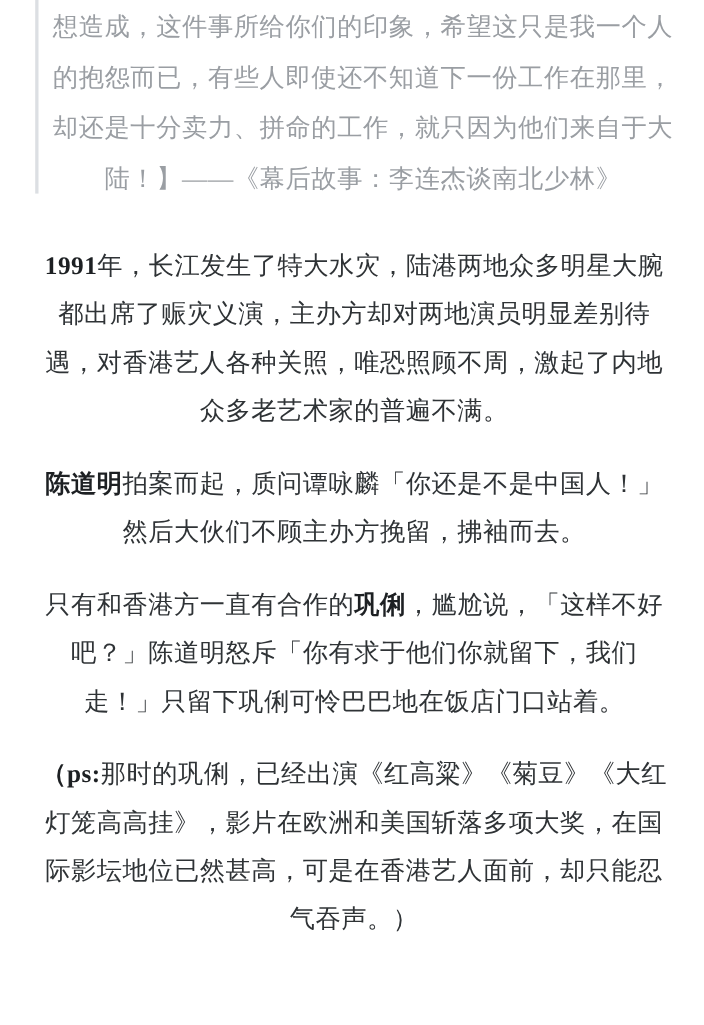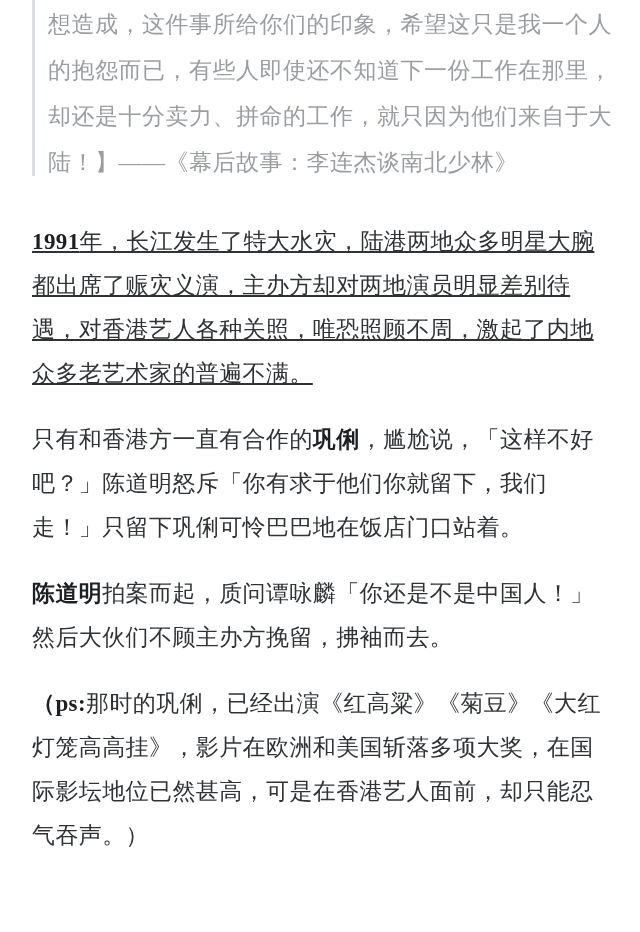--- a/index.html
+++ b/index.html
@@ -14,20 +14,21 @@
     font-family: "Liberation Serif", "DejaVu Serif", serif;
     color: #2b2b2b;
   }
   .page {
     position: relative;
     width: 640px;
     height: 932px;
     box-sizing: border-box;
     padding: 0 28px 0 32px;
     background: #fff;
+    text-align: center;
   }
 
   
   .quote-block {
     position: relative;
     padding-left: 16px;
     margin: 0;
   }
   .quote-rule {
     position: absolute;
@@ -48,38 +49,37 @@
 
   .body-para {
     font-size: 23px;
     line-height: 44px;
     letter-spacing: 0.4px;
     color: #2f3336;
     margin: 22px 0 0 0;
   }
   .body-para.first {
     margin-top: 34px;
-    text-decoration: underline;
   }
   .body-para b,
   .body-para .bold {
     font-weight: bold;
     color: #1d2023;
   }
 </style>
 </head>
 <body>
 
 <div class="page">
 
   <div class="quote-block">
     <div class="quote-rule"></div>
     <p class="quote-text">想造成，这件事所给你们的印象，希望这只是我一个人的抱怨而已，有些人即使还不知道下一份工作在那里，却还是十分卖力、拼命的工作，就只因为他们来自于大陆！】——《幕后故事：李连杰谈南北少林》</p>
   </div>
 
   <div id="paras">
       <p class="body-para first"><span class="bold">1991</span><span>年，长江发生了特大水灾，陆港两地众多明星大腕都出席了赈灾义演，主办方却对两地演员明显差别待遇，对香港艺人各种关照，唯恐照顾不周，激起了内地众多老艺术家的普遍不满。</span></p>
+      <p class="body-para"><span class="bold">陈道明</span><span>拍案而起，质问谭咏麟「你还是不是中国人！」然后大伙们不顾主办方挽留，拂袖而去。</span></p>
       <p class="body-para"><span>只有和香港方一直有合作的</span><span class="bold">巩俐</span><span>，尴尬说，「这样不好吧？」陈道明怒斥「你有求于他们你就留下，我们走！」只留下巩俐可怜巴巴地在饭店门口站着。</span></p>
-      <p class="body-para"><span class="bold">陈道明</span><span>拍案而起，质问谭咏麟「你还是不是中国人！」然后大伙们不顾主办方挽留，拂袖而去。</span></p>
       <p class="body-para"><span class="bold">（ps:</span><span>那时的巩俐，已经出演《红高粱》《菊豆》《大红灯笼高高挂》，影片在欧洲和美国斩落多项大奖，在国际影坛地位已然甚高，可是在香港艺人面前，却只能忍气吞声。）</span></p>
     </div>
 
 </div>
 
 </body></html>

